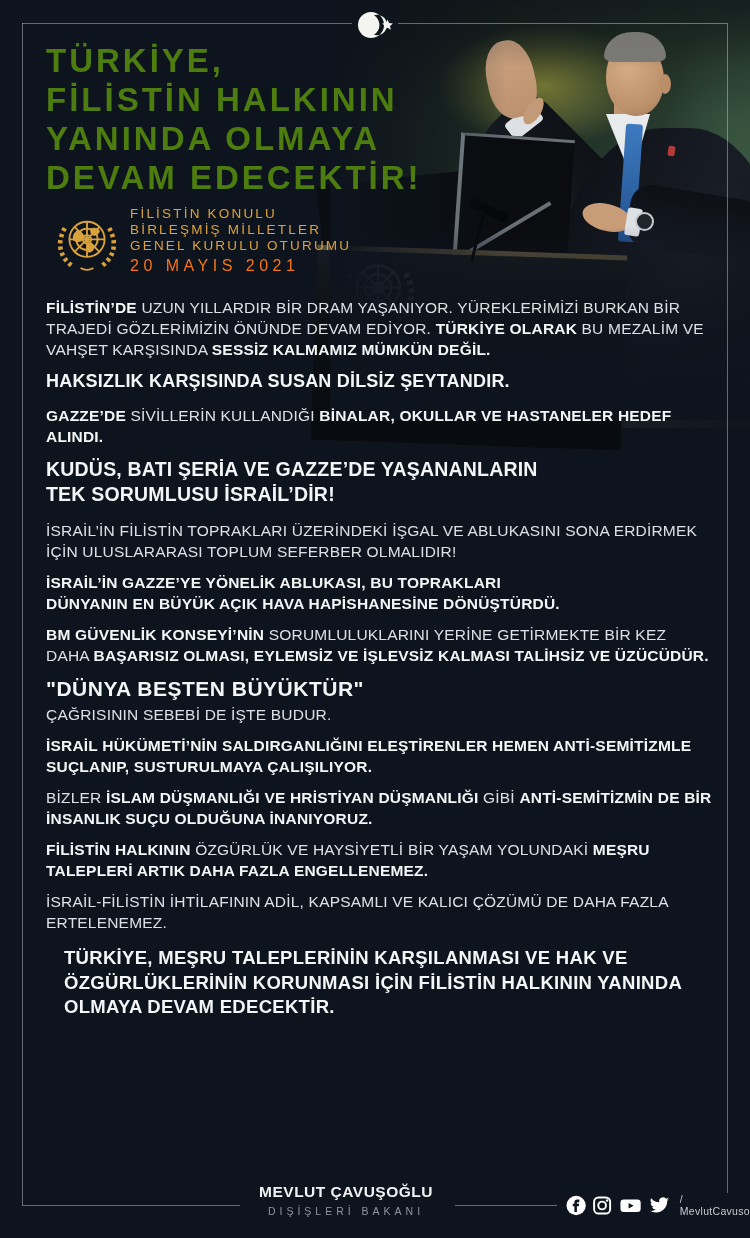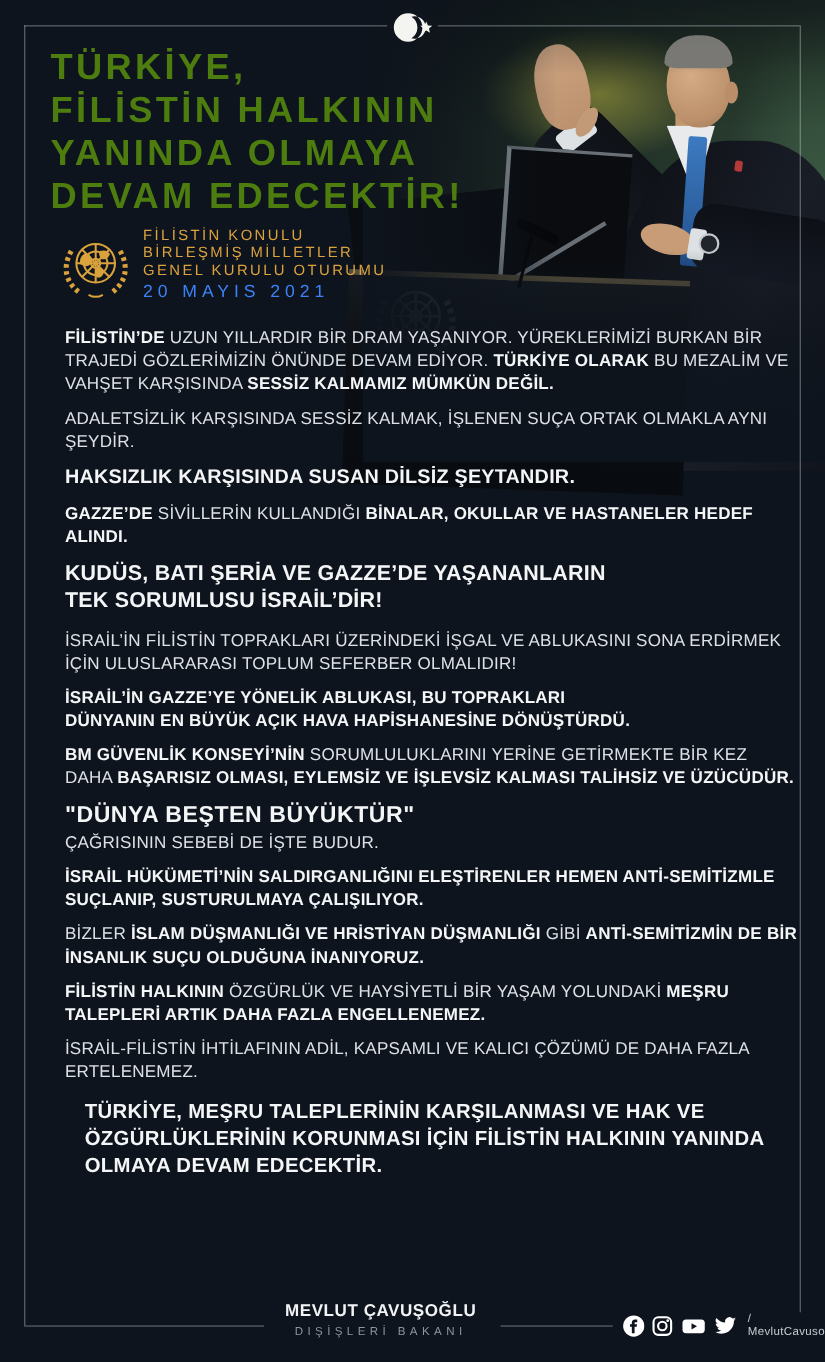--- a/index.html
+++ b/index.html
@@ -57,23 +57,23 @@
   
   .fl{position:absolute;background:rgba(205,215,225,.45);}
   
   .crescent{position:absolute;left:346px;top:5px;}
   .title{position:absolute;left:46px;top:41px;margin:0;color:#4d7c0f;font-size:33px;line-height:39px;
     font-weight:bold;letter-spacing:3px;white-space:pre-line;}
   .event{position:absolute;left:50px;top:203px;}
   .event-logo{position:absolute;left:0;top:2px;}
   .event-text{position:absolute;left:80px;top:3px;width:300px;}
   .event-lines{color:#DCA23E;font-weight:normal;font-size:13.5px;line-height:16px;letter-spacing:2.2px;white-space:pre-line;}
-  .event-date{margin-top:3px;color:#3b82f6;font-size:16px;letter-spacing:4.5px;}
-  
-  .body-text{position:absolute;left:59px;top:297px;width:666px;z-index:5;}
+  .event-date{margin-top:3px;color:#f97316;font-size:16px;letter-spacing:4.5px;}
+  
+  .body-text{position:absolute;left:46px;top:297px;width:666px;z-index:5;}
   .pg{margin:0 0 10px;font-size:15.5px;line-height:21px;letter-spacing:.2px;color:#DDE1E6;font-weight:normal;}
   .pg .b{font-weight:bold;color:#F3F5F7;}
   .red{color:#C4242E;font-weight:bold;}
   .red.md{font-size:18px;line-height:23px;margin:3px 0 12px;}
   .red.lg{font-size:19.5px;line-height:25px;margin:4px 0 13px;}
   .red.xl{font-size:21px;line-height:26px;margin:0 0 2px;letter-spacing:.5px;}
   .tight{margin:0 0 2px;}
   .gold{color:#E0A845;font-weight:bold;font-size:18.5px;line-height:24.5px;text-align:left;
     margin:13px auto 0;max-width:630px;letter-spacing:.3px;}
   
@@ -176,21 +176,20 @@
     <div class="event-text">
       <div class="event-lines">FİLİSTİN KONULU
 BİRLEŞMİŞ MİLLETLER
 GENEL KURULU OTURUMU</div>
       <div class="event-date">20 MAYIS 2021</div>
     </div>
   </div>
 
   <div class="body-text" id="body-text">
       <p class="pg "><span class="b">FİLİSTİN’DE </span><span>UZUN YILLARDIR BİR DRAM YAŞANIYOR. YÜREKLERİMİZİ BURKAN BİR TRAJEDİ GÖZLERİMİZİN ÖNÜNDE DEVAM EDİYOR. </span><span class="b">TÜRKİYE OLARAK </span><span>BU MEZALİM VE VAHŞET KARŞISINDA </span><span class="b">SESSİZ KALMAMIZ MÜMKÜN DEĞİL.</span></p>
-      <p class="pg "><span>ADALETSİZLİK KARŞISINDA SESSİZ KALMAK, İŞLENEN SUÇA ORTAK OLMAKLA AYNI ŞEYDİR.</span></p>
       <p class="pg red md"><span class="b">HAKSIZLIK KARŞISINDA SUSAN DİLSİZ ŞEYTANDIR.</span></p>
       <p class="pg "><span class="b">GAZZE’DE </span><span>SİVİLLERİN KULLANDIĞI </span><span class="b">BİNALAR, OKULLAR VE HASTANELER HEDEF ALINDI.</span></p>
       <p class="pg red lg" style="max-width: 500px;"><span class="b">KUDÜS, BATI ŞERİA VE GAZZE’DE YAŞANANLARIN TEK SORUMLUSU İSRAİL’DİR!</span></p>
       <p class="pg "><span>İSRAİL’İN FİLİSTİN TOPRAKLARI ÜZERİNDEKİ İŞGAL VE ABLUKASINI SONA ERDİRMEK İÇİN ULUSLARARASI TOPLUM SEFERBER OLMALIDIR!</span></p>
       <p class="pg " style="max-width: 520px;"><span class="b">İSRAİL’İN GAZZE’YE YÖNELİK ABLUKASI, BU TOPRAKLARI DÜNYANIN EN BÜYÜK AÇIK HAVA HAPİSHANESİNE DÖNÜŞTÜRDÜ.</span></p>
       <p class="pg "><span class="b">BM GÜVENLİK KONSEYİ’NİN </span><span>SORUMLULUKLARINI YERİNE GETİRMEKTE BİR KEZ DAHA </span><span class="b">BAŞARISIZ OLMASI, EYLEMSİZ VE İŞLEVSİZ KALMASI TALİHSİZ VE ÜZÜCÜDÜR.</span></p>
       <p class="pg red xl tight"><span class="b">"DÜNYA BEŞTEN BÜYÜKTÜR"</span></p>
       <p class="pg "><span>ÇAĞRISININ SEBEBİ DE İŞTE BUDUR.</span></p>
       <p class="pg "><span class="b">İSRAİL HÜKÜMETİ’NİN SALDIRGANLIĞINI ELEŞTİRENLER HEMEN ANTİ-SEMİTİZMLE SUÇLANIP, SUSTURULMAYA ÇALIŞILIYOR.</span></p>
       <p class="pg "><span>BİZLER </span><span class="b">İSLAM DÜŞMANLIĞI VE HRİSTİYAN DÜŞMANLIĞI </span><span>GİBİ </span><span class="b">ANTİ-SEMİTİZMİN DE BİR İNSANLIK SUÇU OLDUĞUNA İNANIYORUZ.</span></p>

